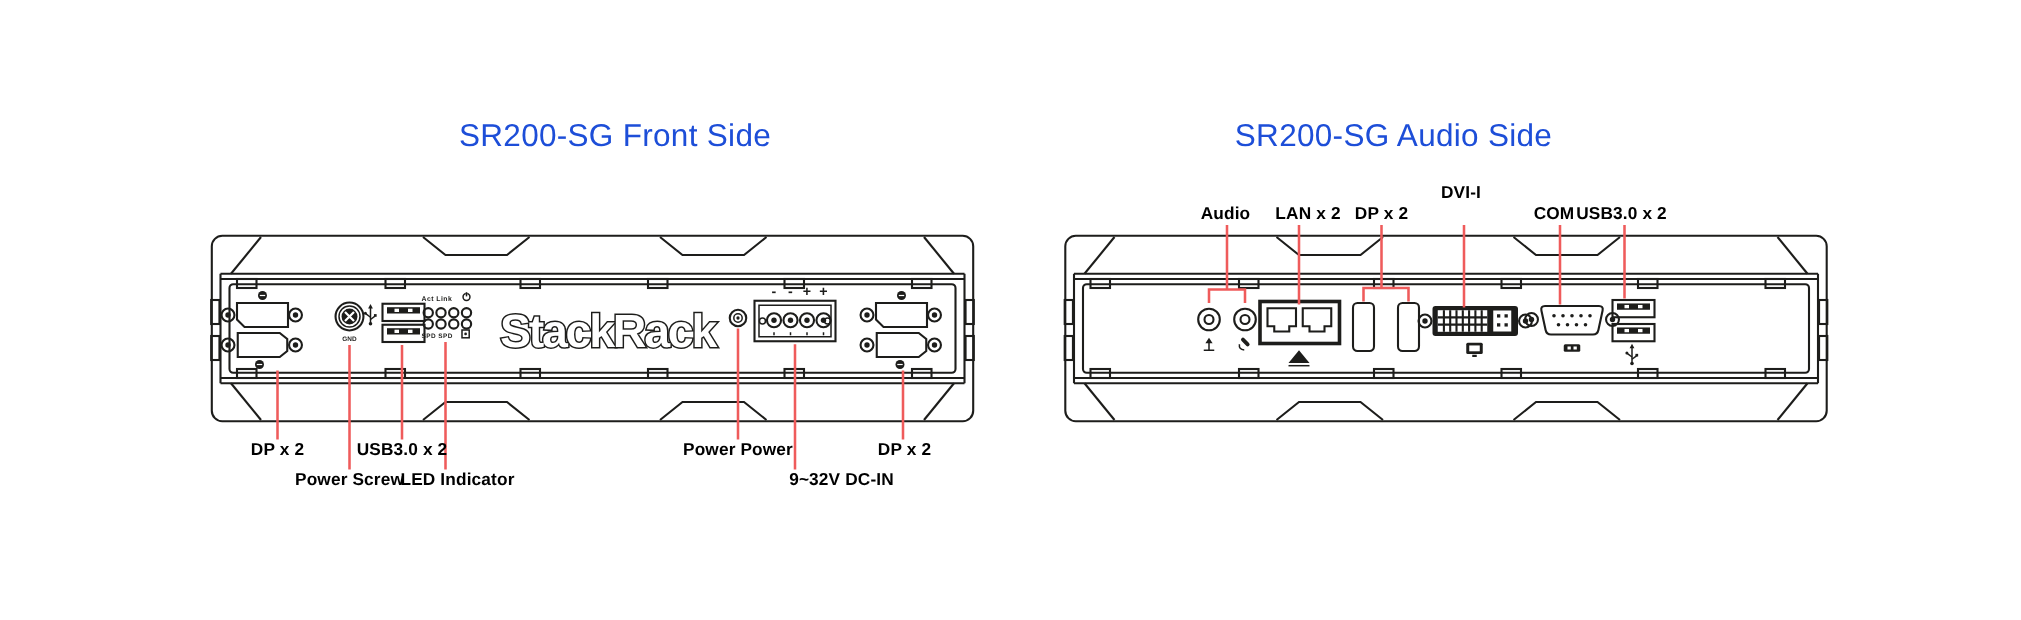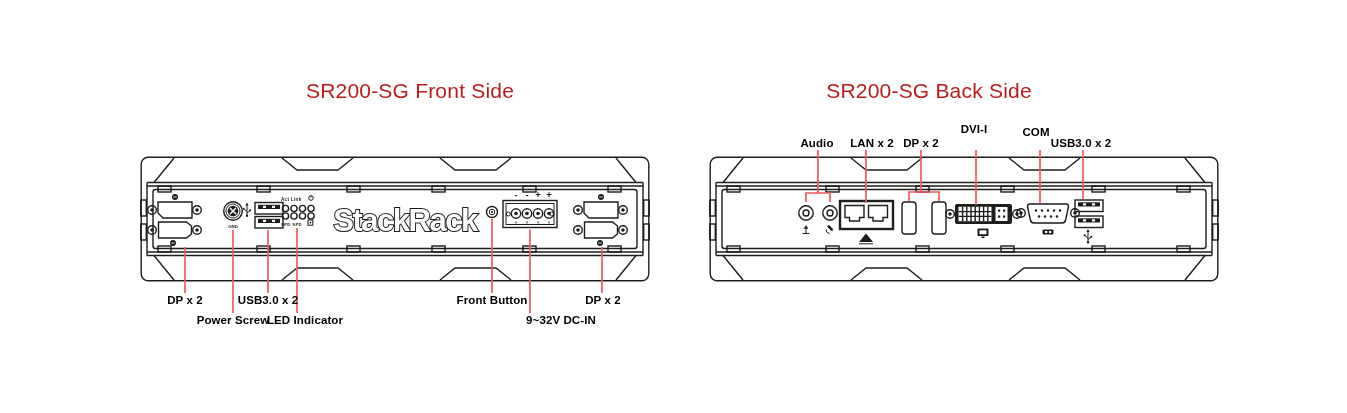--- a/index.html
+++ b/index.html
@@ -1,38 +1,38 @@
 <!DOCTYPE html>
 <html><head>
 <meta charset="utf-8">
 <style>
   html,body{margin:0;padding:0;background:#fff;}
   .canvas{position:relative;width:1347px;height:413px;background:#ffffff;
           font-family:"Liberation Sans",sans-serif;overflow:hidden;}
-  .title{position:absolute;margin:0;font-size:21px;font-weight:400;color:#b91c1c;
+  .title{position:absolute;margin:0;font-size:21px;font-weight:400;color:#1d4ed8;
          transform:translateX(-50%);white-space:nowrap;letter-spacing:.2px;}
   .lbl{position:absolute;transform:translateX(-50%);font-size:11.5px;font-weight:700;
        color:#000;white-space:nowrap;letter-spacing:.1px;}
   svg{position:absolute;overflow:visible;}
   .ln{stroke:#1d1d1b;fill:none;stroke-width:1.4;}
   .ln1{stroke:#1d1d1b;fill:none;stroke-width:1;}
   .ln2{stroke:#1d1d1b;fill:none;stroke-width:2.4;}
   .fl{fill:#1d1d1b;stroke:none;}
   .wh{fill:#ffffff;stroke:none;}
   .whl{stroke:#ffffff;fill:none;}
   .leader{stroke:#ef5b5b;stroke-width:1.7;fill:none;}
   .tiny{font-family:"Liberation Sans",sans-serif;font-weight:700;fill:#1d1d1b;}
 </style>
 </head>
 <body>
 
 <div class="canvas">
 
   <h1 class="title" style="left:410px;top:79px">SR200-SG Front Side</h1>
-  <h1 class="title" style="left:929px;top:79px">SR200-SG Back Side</h1>
+  <h1 class="title" style="left:929px;top:79px">SR200-SG Audio Side</h1>
 
   <svg style="left:140px;top:156px" width="510" height="175" viewBox="0 0 510 175">
     <defs>
 
       <g id="chassis" class="ln">
         <rect x="1.2" y="1.2" width="507.6" height="123.6" rx="7"></rect>
         <path d="M34,2 L14,26.5"></path>
           <path d="M476,2 L496,26.5"></path>
         <path d="M34,124 L14,99.5"></path>
           <path d="M476,124 L496,99.5"></path>
@@ -300,26 +300,26 @@
       <path class="leader" d="M213,18 V60"></path>
       <path class="leader" d="M201,69 V60 H231 V69"></path>
       <line class="leader" x1="268" y1="18" x2="268" y2="73"></line>
       <line class="leader" x1="332" y1="18" x2="332" y2="71"></line>
       <line class="leader" x1="375" y1="18" x2="375" y2="67"></line>
     </g>
   </svg>
 
   <div class="lbl" style="left:185px;top:294px">DP x 2</div>
   <div class="lbl" style="left:268px;top:294px">USB3.0 x 2</div>
-  <div class="lbl" style="left:492px;top:294px">Front Button</div>
+  <div class="lbl" style="left:492px;top:294px">Power Power</div>
   <div class="lbl" style="left:603px;top:294px">DP x 2</div>
   <div class="lbl" style="left:233px;top:314px">Power Screw</div>
   <div class="lbl" style="left:305px;top:314px">LED Indicator</div>
   <div class="lbl" style="left:561px;top:314px">9~32V DC-IN</div>
 
   <div class="lbl" style="left:817px;top:137px">Audio</div>
   <div class="lbl" style="left:872px;top:137px">LAN x 2</div>
   <div class="lbl" style="left:921px;top:137px">DP x 2</div>
   <div class="lbl" style="left:974px;top:123px">DVI-I</div>
-  <div class="lbl" style="left:1036px;top:126px">COM</div>
+  <div class="lbl" style="left:1036px;top:137px">COM</div>
   <div class="lbl" style="left:1081px;top:137px">USB3.0 x 2</div>
 
 </div>
 
 </body></html>

